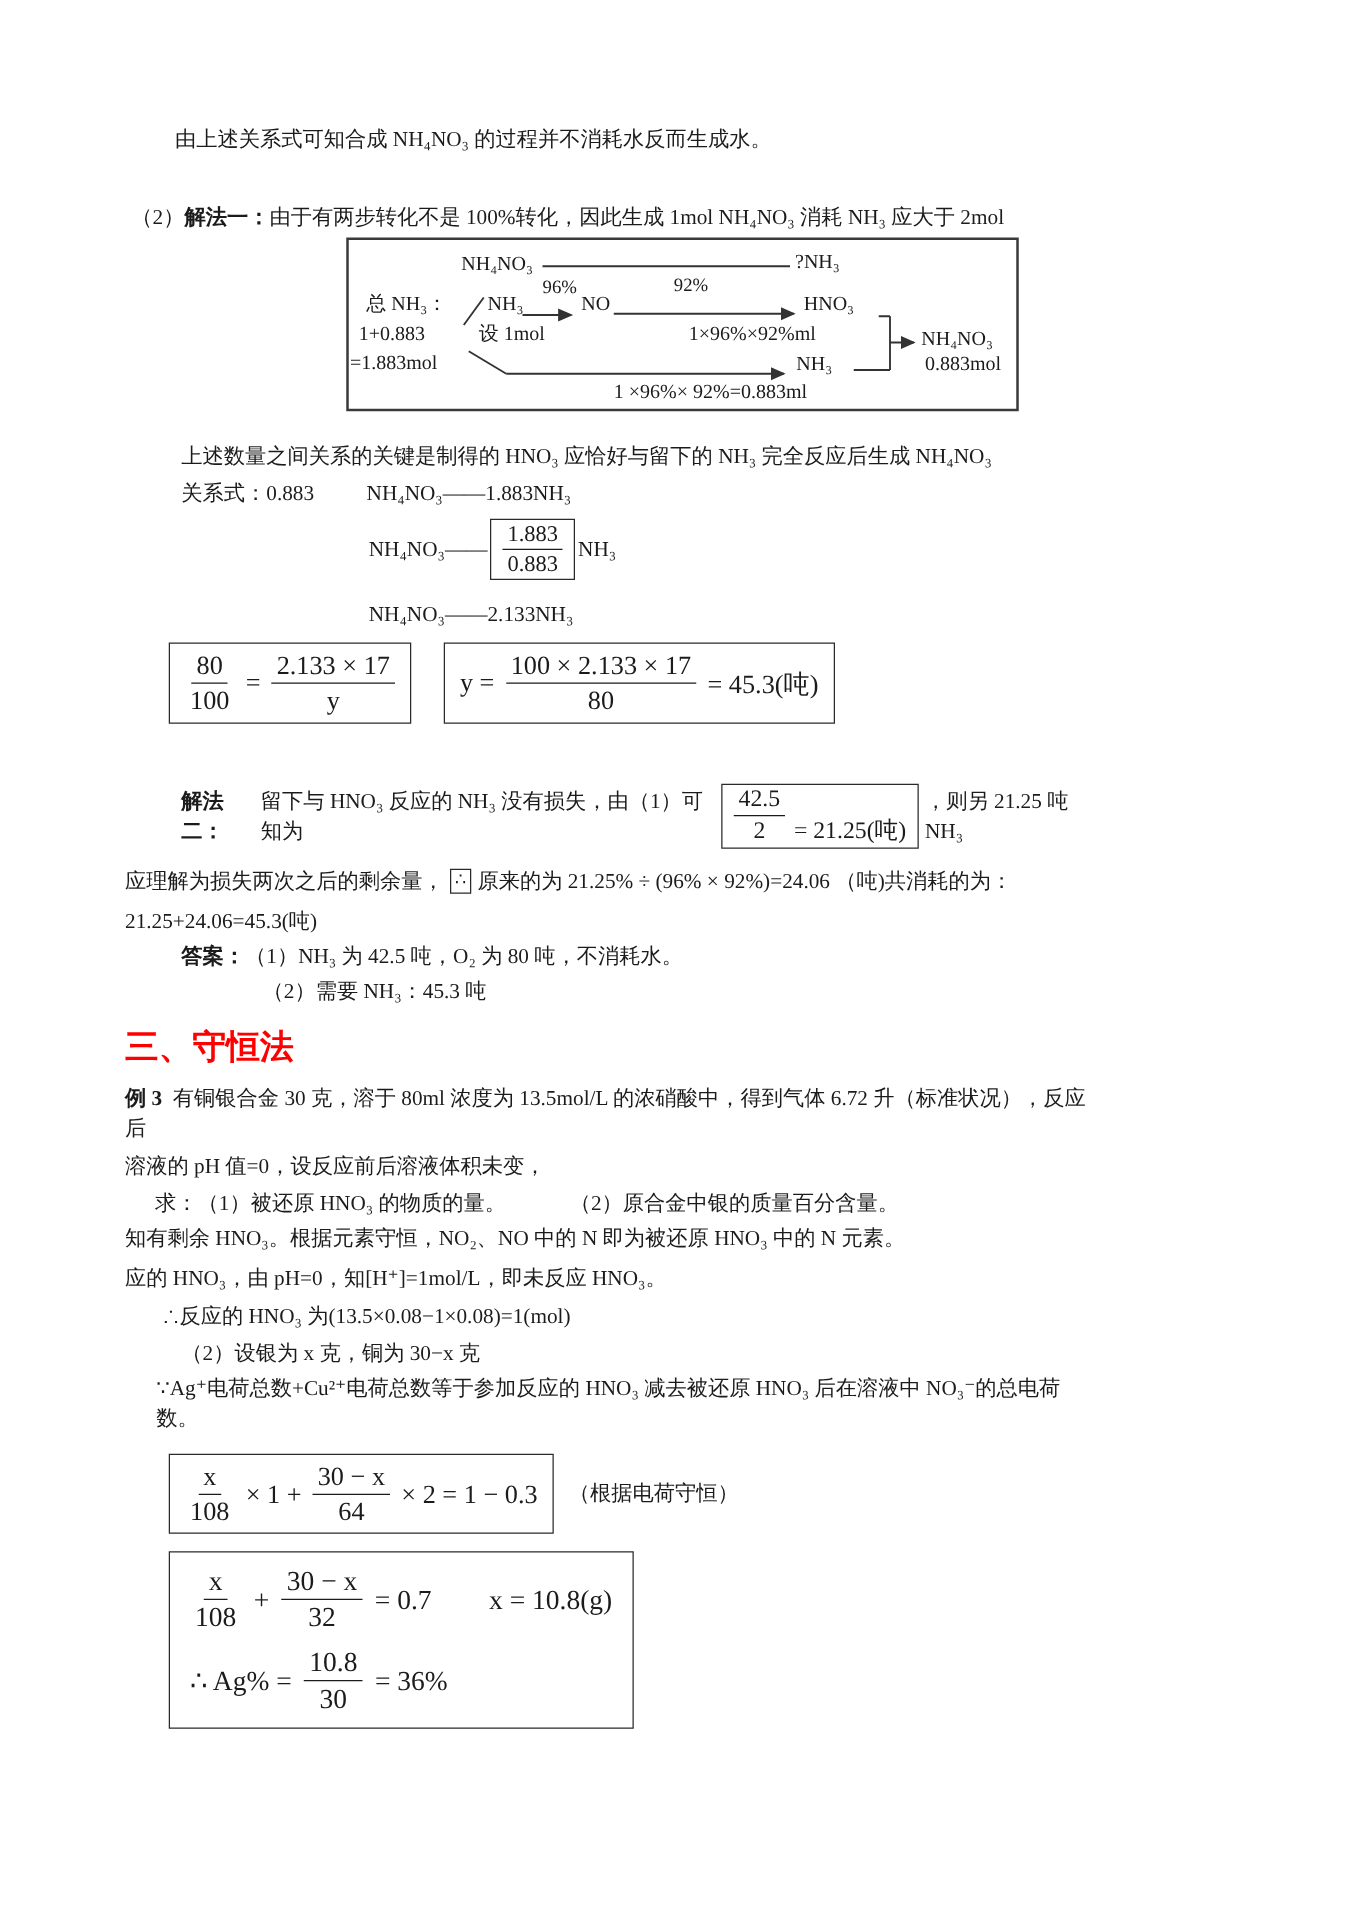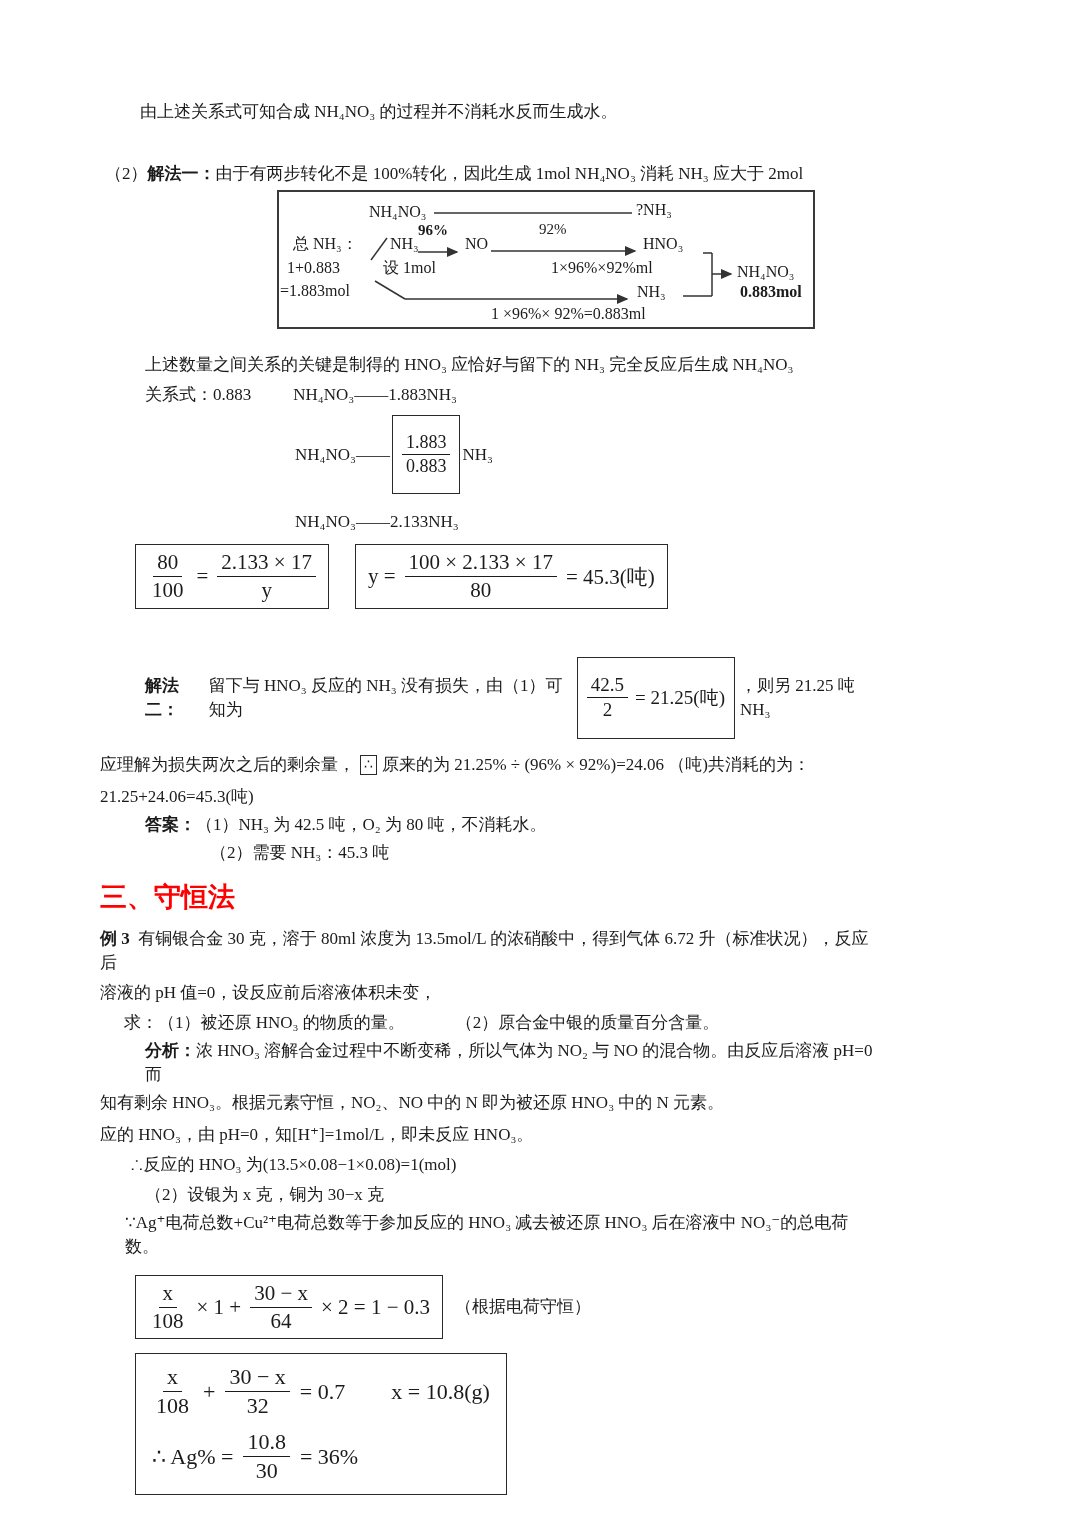--- a/index.html
+++ b/index.html
@@ -18,22 +18,22 @@
   b { font-weight:bold; }
 
   
   .frac { display:inline-flex; flex-direction:column; align-items:center; text-align:center; line-height:1.18; }
   .frac .num { padding:0 4px 1px; border-bottom:1.6px solid #1b1b1b; }
   .frac .den { padding:1px 4px 0; }
 
   
   .ebox { display:inline-flex; align-items:center; gap:9px; border:1.6px solid #2a2a2a;
           padding:5px 12px; font-size:21px; }
-  .ibox { display:inline-flex; align-items:center; gap:7px; border:1.6px solid #2a2a2a;
-          padding:16px 9px; margin:0 5px; font-size:19px; }
+  .ibox { display:inline-flex; align-items:flex-end; gap:7px; border:1.6px solid #2a2a2a;
+          padding:1px 9px; margin:0 5px; font-size:19px; }
   .tbox { display:inline-block; border:1.5px solid #2a2a2a; padding:0 3px; margin:0 5px;
           font-size:14px; line-height:18px; }
 
   
   .heading { margin-top:14px; font-family:"Liberation Sans","DejaVu Sans",sans-serif;
              font-weight:bold; font-size:27px; line-height:36px; color:#ff0000; }
 
   
   .diagram { position:relative; width:538px; height:139px; border:2px solid #3a3a3a;
              margin:4px 0 0 177px; font-size:16px; line-height:20px; }
@@ -77,32 +77,32 @@
         <line x1="424" y1="61" x2="433" y2="61"></line>
         <line x1="404" y1="104" x2="433" y2="104"></line>
         <line x1="433" y1="61" x2="433" y2="104"></line>
         <line x1="433" y1="82" x2="452" y2="82" marker-end="url(#ah)"></line>
       </g>
     </svg>
     <span class="dl" style="left:90px; top:10px;">NH₄NO₃</span>
     <span class="dl" style="left:357px; top:8px;">?NH₃</span>
     <span class="dl" style="left:14px; top:42px;">总 NH₃：</span>
     <span class="dl" style="left:111px; top:42px;">NH₃</span>
-    <span class="dl small" style="left:139px; top:28px;font-weight:bold;">96%</span>
+    <span class="dl small" style="left:155px; top:28px;">96%</span>
     <span class="dl" style="left:186px; top:42px;">NO</span>
     <span class="dl small" style="left:260px; top:27px;">92%</span>
     <span class="dl" style="left:364px; top:42px;">HNO₃</span>
     <span class="dl" style="left:8px; top:66px;">1+0.883</span>
     <span class="dl" style="left:104px; top:66px;">设 1mol</span>
     <span class="dl" style="left:272px; top:66px;">1×96%×92%ml</span>
     <span class="dl" style="left:1px; top:89px;">=1.883mol</span>
     <span class="dl" style="left:358px; top:90px;">NH₃</span>
     <span class="dl" style="left:212px; top:112px;">1 ×96%× 92%=0.883ml</span>
     <span class="dl" style="left:458px; top:70px;">NH₄NO₃</span>
-    <span class="dl" style="left:461px; top:90px;font-weight:bold;">0.883mol</span>
+    <span class="dl" style="left:461px; top:90px;">0.883mol</span>
   </div>
 
   
   <p class="t indent45" style="margin-top:24px;">上述数量之间关系的关键是制得的 HNO₃ 应恰好与留下的 NH₃ 完全反应后生成 NH₄NO₃</p>
   <p class="t indent45" style="margin-top:6px;"><span>关系式：0.883</span><span style="display:inline-block;width:42px;"></span><span>NH₄NO₃——1.883NH₃</span></p>
 
   
   <div class="row mathline" style="margin-top:8px;">
     <span class="t">NH₄NO₃——</span>
     <span class="ibox" style="margin:0 2px; font-size:18px;">
@@ -167,21 +167,20 @@
 
   
   <h2 class="heading">三、守恒法</h2>
 
   
   <p class="t" style="margin-top:12px;"><b>例 3</b><span>  有铜银合金 30 克，溶于 80ml 浓度为 13.5mol/L 的浓硝酸中，得到气体 6.72 升（标准状况），反应后</span></p>
   <p class="t" style="margin-top:6px;">溶液的 pH 值=0，设反应前后溶液体积未变，</p>
   <p class="t" style="margin-top:6px;margin-left:24px;">求：（1）被还原 HNO₃ 的物质的量。　　　（2）原合金中银的质量百分含量。</p>
 
   
-  <p class="t indent45" style="margin-top:4px;"><b>分析：</b><span>浓 HNO₃ 溶解合金过程中不断变稀，所以气体为 NO₂ 与 NO 的混合物。由反应后溶液 pH=0 而</span></p>
   <p class="t" style="margin-top:4px;">知有剩余 HNO₃。根据元素守恒，NO₂、NO 中的 N 即为被还原 HNO₃ 中的 N 元素。</p>
 
   
 
   <p class="t" style="margin-top:8px;">应的 HNO₃，由 pH=0，知[H⁺]=1mol/L，即未反应 HNO₃。</p>
   <p class="t indent30" style="margin-top:6px;">∴反应的 HNO₃ 为(13.5×0.08−1×0.08)=1(mol)</p>
   <p class="t indent45" style="margin-top:6px;">（2）设银为 x 克，铜为 30−x 克</p>
   <p class="t indent25" style="margin-top:4px;">∵Ag⁺电荷总数+Cu²⁺电荷总数等于参加反应的 HNO₃ 减去被还原 HNO₃ 后在溶液中 NO₃⁻的总电荷数。</p>
 
   

